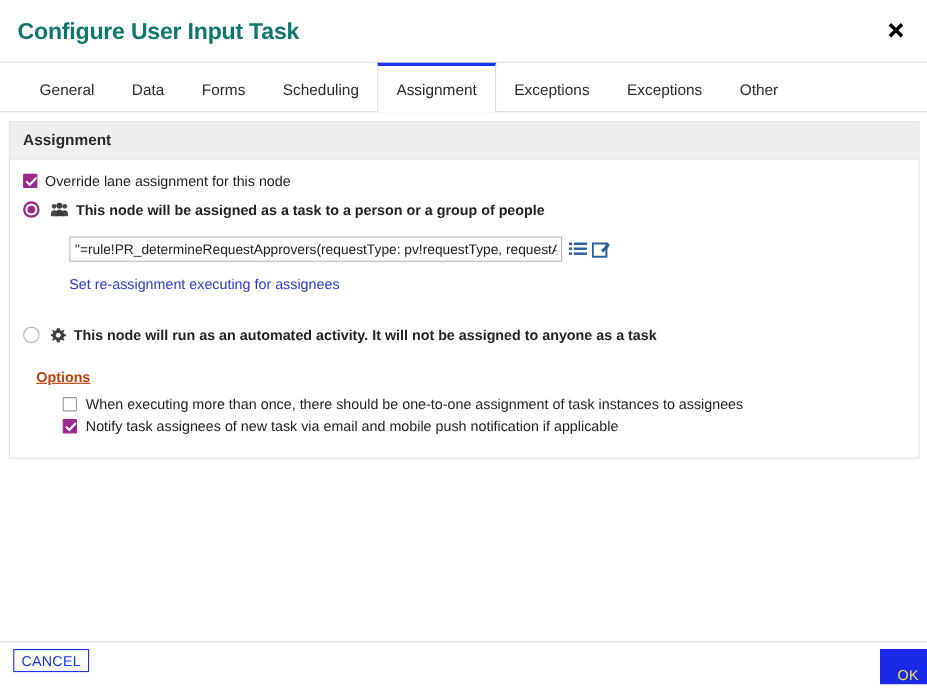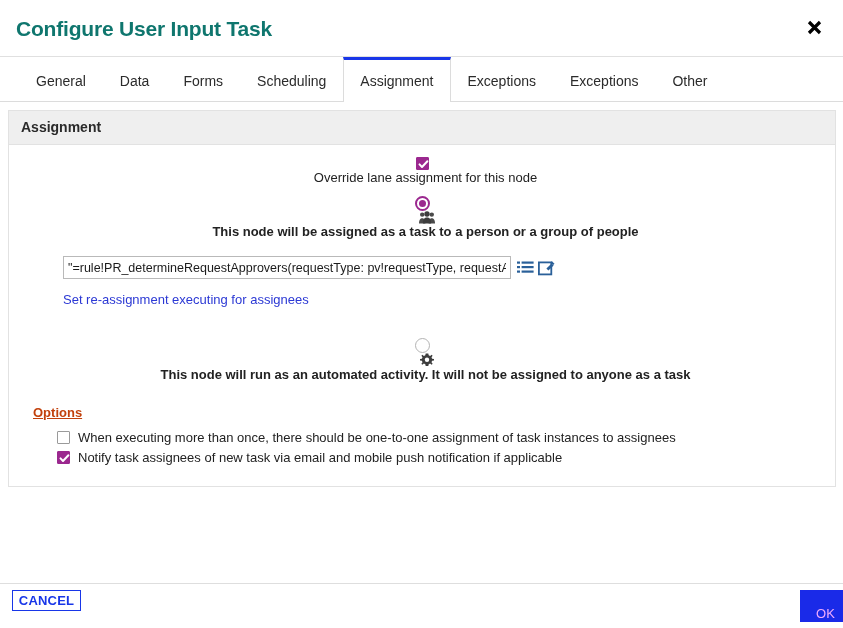--- a/index.html
+++ b/index.html
@@ -101,21 +101,20 @@
     color: #2a2a2a;
   }
   .panel-body {
     padding: 12px 12px 16px 12px;
   }
 
   
   .row {
     display: flex;
     align-items: center;
-    flex-direction: column;
   }
 
   .check-box {
     width: 13px;
     height: 13px;
     box-sizing: border-box;
     flex: 0 0 auto;
     display: inline-block;
     position: relative;
     border-radius: 1px;
@@ -268,32 +267,31 @@
     height: 21px;
     box-sizing: border-box;
     border: 1px solid #1836e8;
     background: #ffffff;
     color: #1836e8;
     font-family: "Liberation Sans", sans-serif;
     font-size: 13px;
     letter-spacing: 0.2px;
     cursor: pointer;
     padding: 0;
-    font-weight: bold;
   }
   .ok-button {
     position: absolute;
     right: 0;
     top: 6px;
     width: 43px;
     height: 30px;
     box-sizing: border-box;
     border: none;
     background: #1a2ae8;
-    color: #f0abfc;
+    color: #fde047;
     font-family: "Liberation Sans", sans-serif;
     font-size: 13px;
     letter-spacing: 0.2px;
     cursor: pointer;
     padding: 16px;
   }
 </style>
 </head>
 <body>
 

